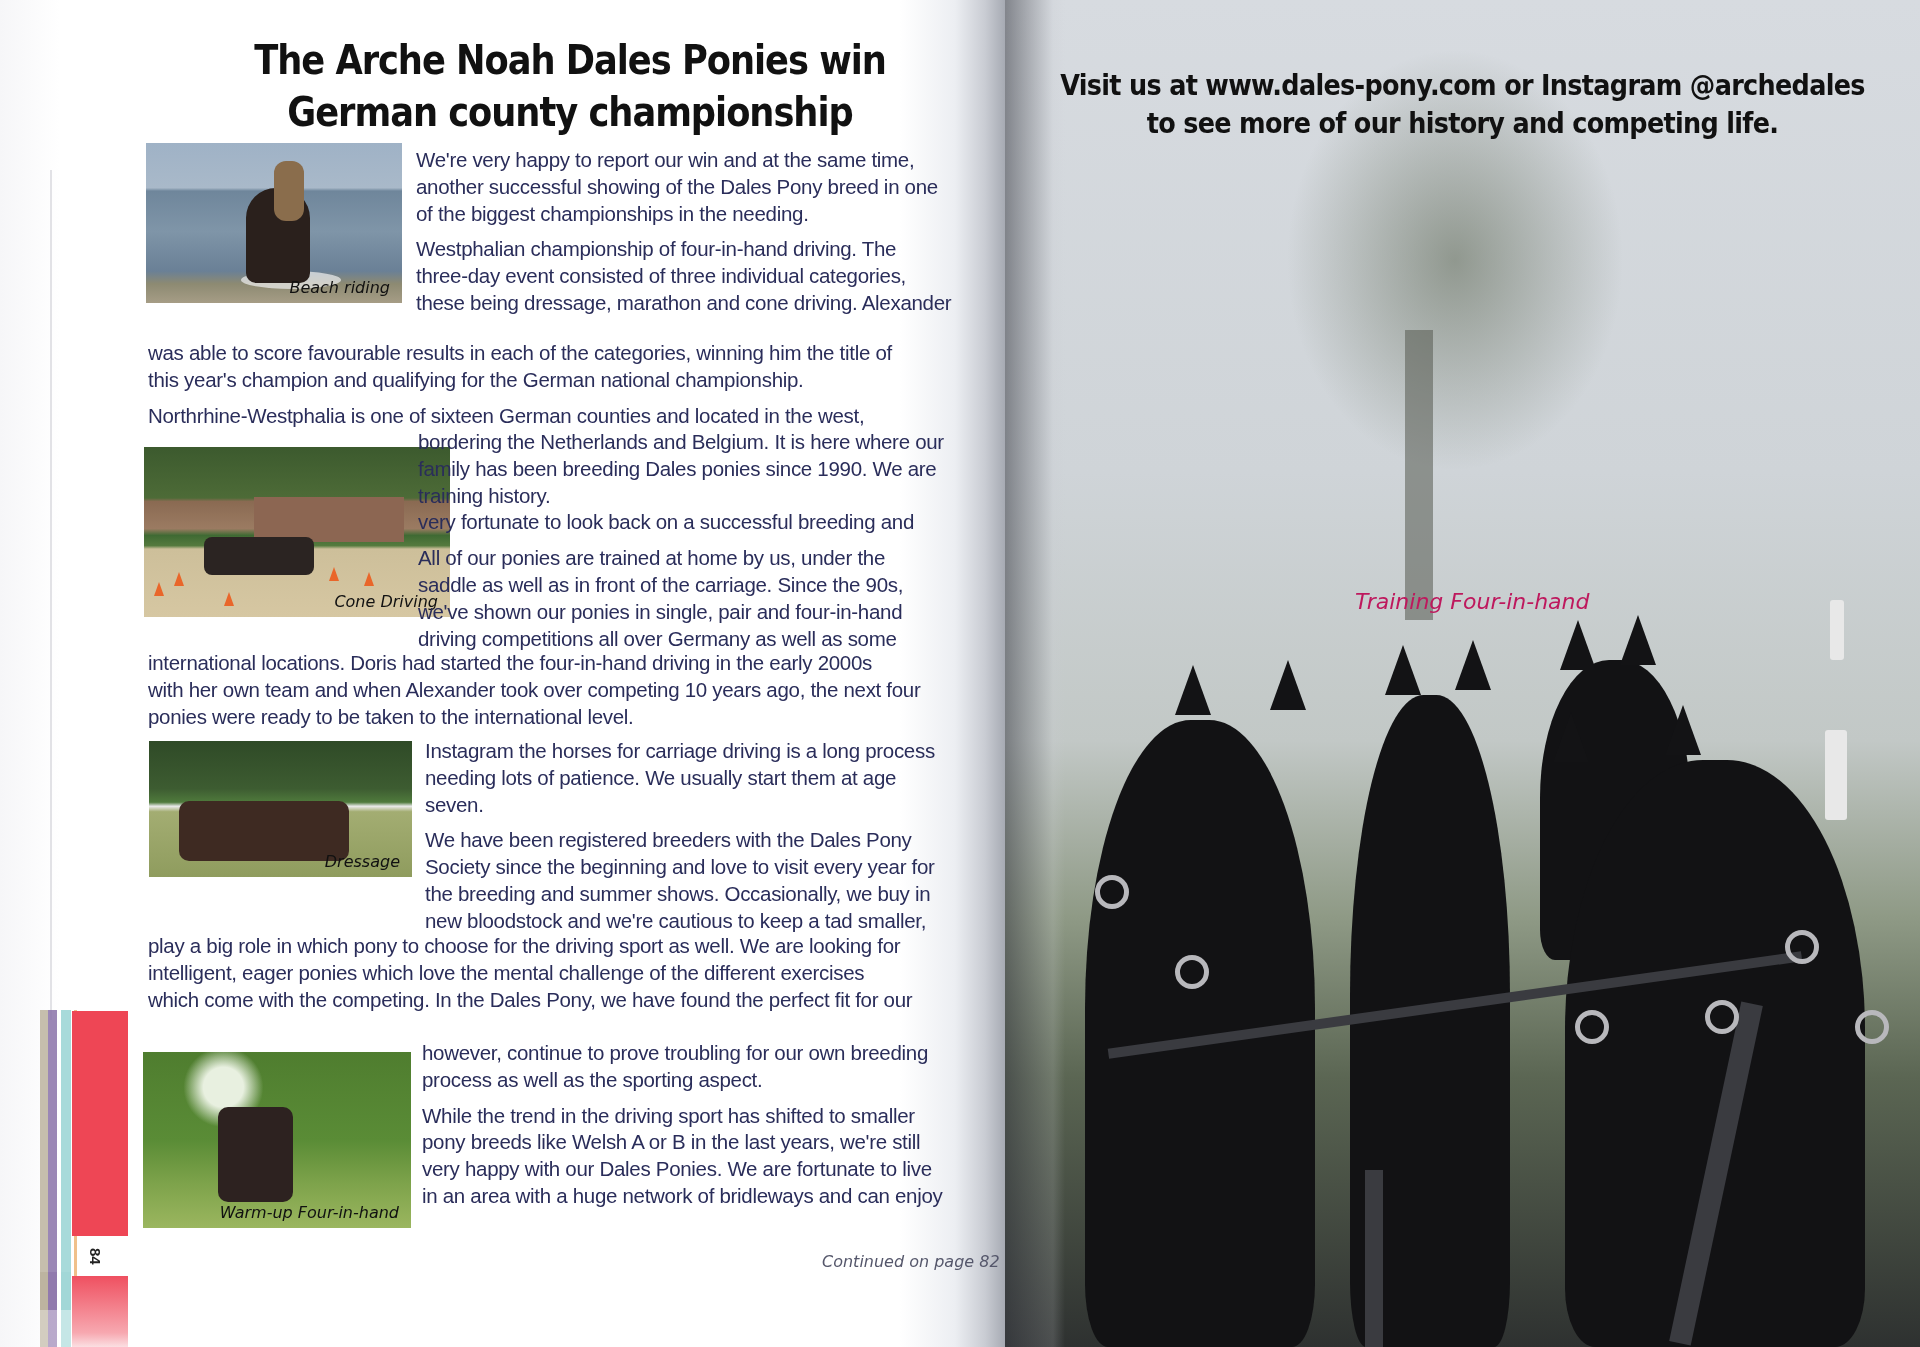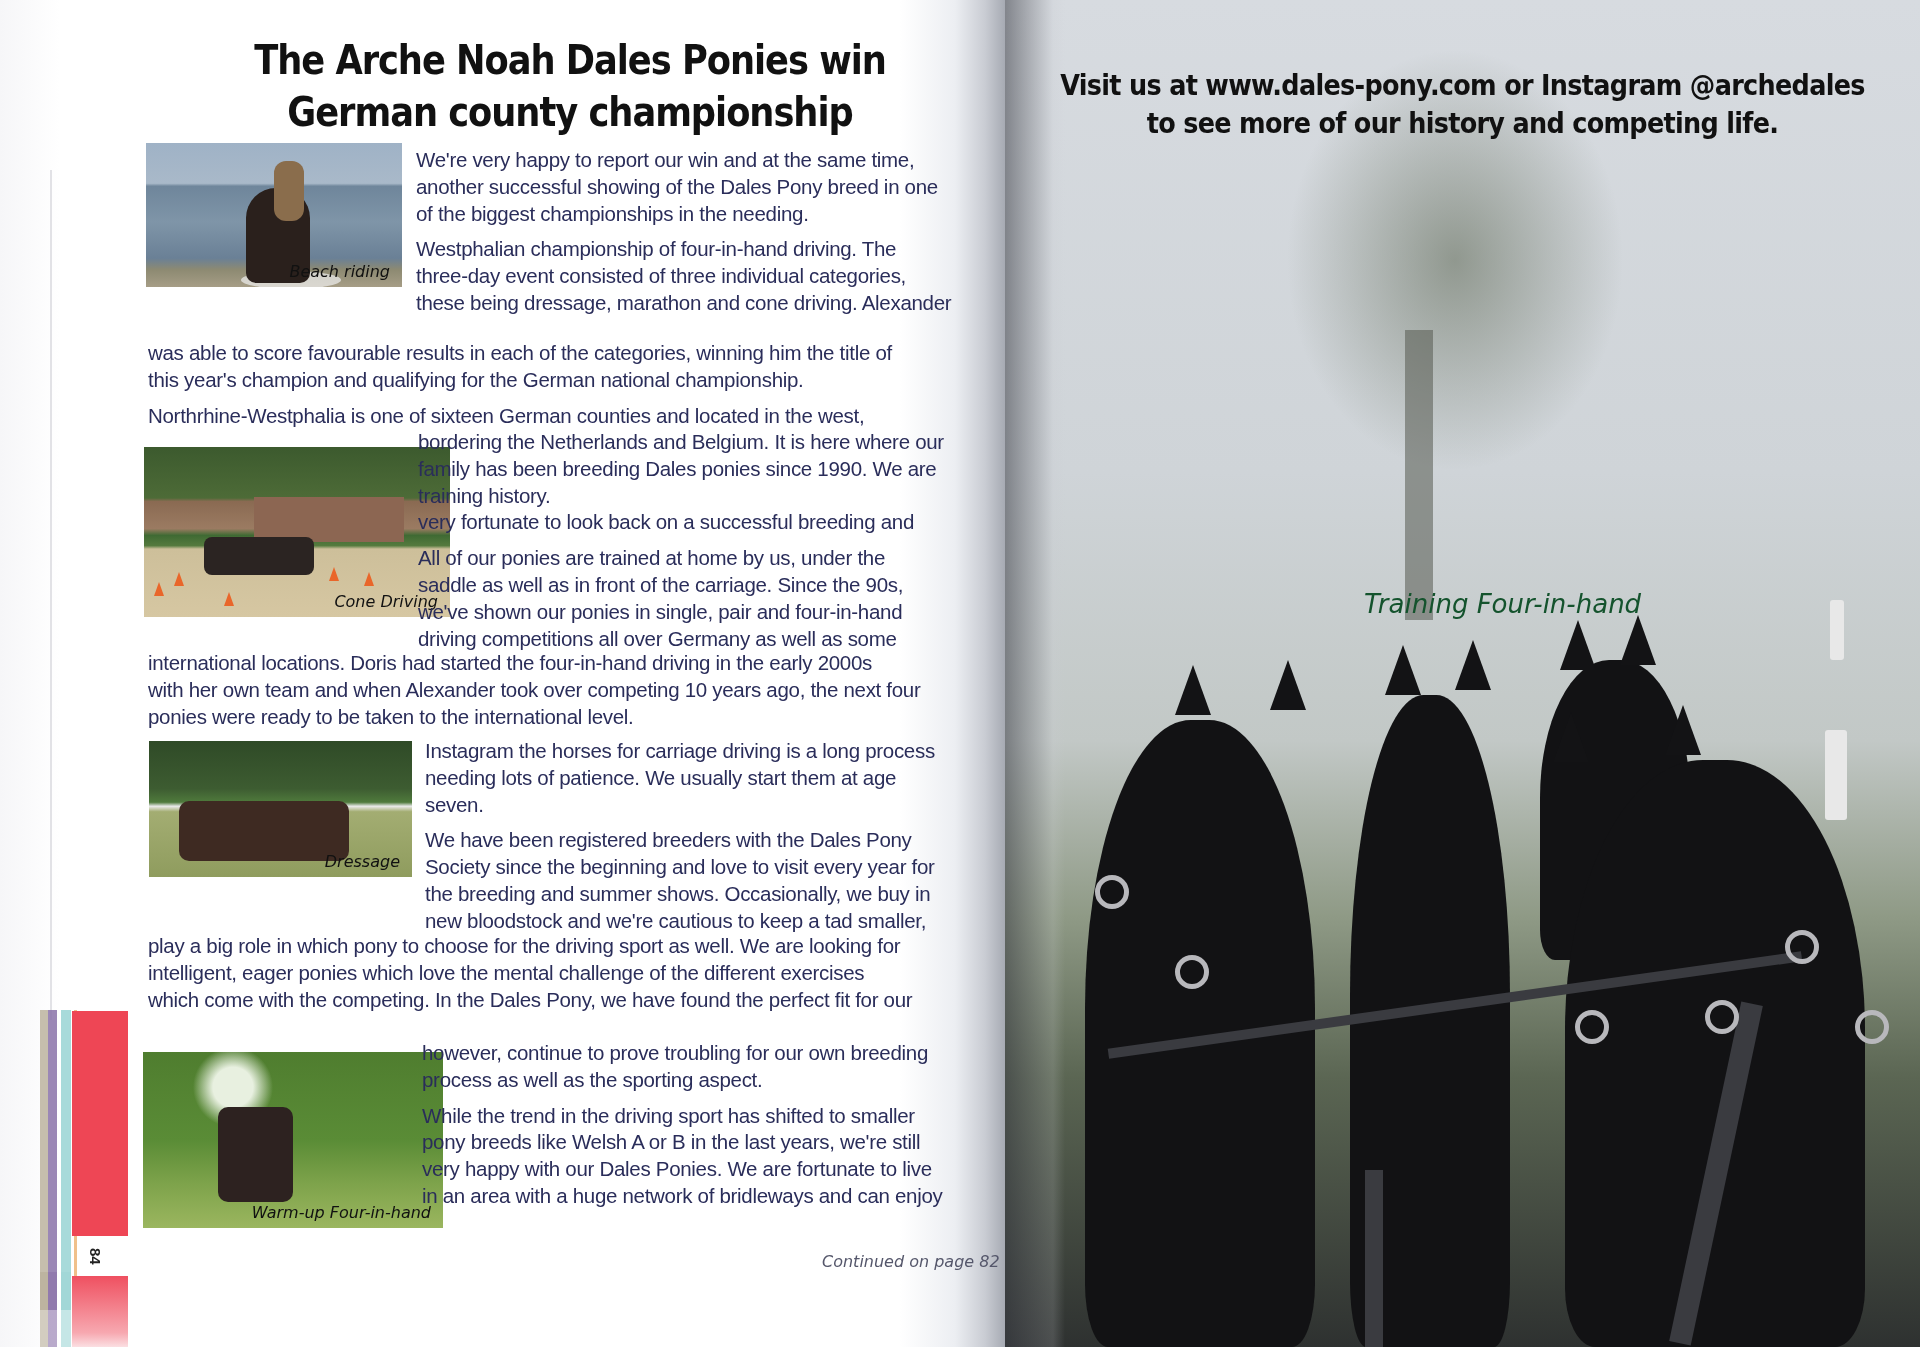--- a/index.html
+++ b/index.html
@@ -41,40 +41,40 @@
   .body-text p { white-space: nowrap; }
   .gap { height: 9px; }
 
   .photo { position: absolute; overflow: hidden; }
   .photo-caption {
     position: absolute; right: 12px; bottom: 6px; font-style: italic; font-size: 16px; color: #111;
     font-family: "DejaVu Sans", sans-serif;
   }
 
   
-  .photo-beach { left: 146px; top: 143px; width: 256px; height: 144px;
+  .photo-beach { left: 146px; top: 143px; width: 256px; height: 160px;
     background: linear-gradient(#9fb2c6 0%, #a9b9c9 28%, #6f869b 30%, #7f95a8 55%, #6a8096 80%, #8d8a72 88%, #a69d86 100%); }
   .photo-beach .horse { position: absolute; left: 100px; top: 45px; width: 64px; height: 95px; border-radius: 30px 30px 10px 10px; background: #2a201c; }
   .photo-beach .rider { position: absolute; left: 128px; top: 18px; width: 30px; height: 60px; border-radius: 12px; background: #8a6d4c; }
   .photo-beach .splash { position: absolute; left: 95px; top: 128px; width: 100px; height: 18px; border-radius: 50%; background: rgba(240,240,240,.7); }
 
   
   .photo-cone { left: 144px; top: 447px; width: 306px; height: 170px;
     background: linear-gradient(#3c5a2e 0%, #4d6b37 30%, #8a6a52 32%, #9b7b62 48%, #3f6a33 52%, #557a3e 58%, #cdbf9a 60%, #d6c7a2 100%); }
   .photo-cone .barn { position: absolute; left: 110px; top: 50px; width: 150px; height: 45px; background: #8c6652; }
   .photo-cone .team { position: absolute; left: 60px; top: 90px; width: 110px; height: 38px; background: #2b2422; border-radius: 8px; }
   .photo-cone .cone { position: absolute; width: 10px; height: 14px; background: #e9662a; clip-path: polygon(50% 0, 100% 100%, 0 100%); }
 
   
   .photo-dressage { left: 149px; top: 741px; width: 263px; height: 136px;
     background: linear-gradient(#2f4a27 0%, #3d5c31 35%, #4f7a3c 45%, #eaeaea 48%, #a3ad72 52%, #8f9c5e 100%); }
   .photo-dressage .team { position: absolute; left: 30px; top: 60px; width: 170px; height: 60px; background: #3e2a22; border-radius: 10px; }
 
   
-  .photo-warmup { left: 143px; top: 1052px; width: 300px; height: 176px;
+  .photo-warmup { left: 143px; top: 1052px; width: 268px; height: 176px;
     background: radial-gradient(circle at 30% 20%, #e8f0e0 0 20px, transparent 40px), linear-gradient(#4f7d2f 0%, #5a8c36 50%, #7ea34b 75%, #9bb65f 100%); }
   .photo-warmup .team { position: absolute; left: 75px; top: 55px; width: 75px; height: 95px; background: #2d2220; border-radius: 10px; }
 
   .continued {
     position: absolute; left: 822px; top: 1252px; font-style: italic; font-size: 16px; color: #55576b;
     font-family: "DejaVu Sans", sans-serif;
   }
 
   
   .right-page {
@@ -91,23 +91,22 @@
   .harness-ring { position: absolute; width: 34px; height: 34px; border: 5px solid #b8b8bc; border-radius: 50%; }
   .strap { position: absolute; background: #3a3b40; }
   .post { position: absolute; width: 22px; height: 90px; background: #e8e8e8; border-radius: 3px; }
 
   .right-title {
     position: absolute; left: 1005px; top: 66px; width: 915px; text-align: center;
     font-family: "DejaVu Sans", sans-serif; font-weight: bold; font-size: 29px; line-height: 38px;
     color: #111; letter-spacing: -0.8px; transform: scaleX(0.88); transform-origin: center top;
   }
   .right-caption {
-    position: absolute; left: 1355px; top: 589px; font-style: italic; font-size: 26px; color: #14532d;
+    position: absolute; left: 1355px; top: 589px; font-style: italic; font-size: 22px; color: #be185d;
     font-family: "DejaVu Sans", sans-serif;
-    margin-left: 9px;
   }
 </style>
 </head>
 <body>
 
 <div class="left-page">
   <div class="left-faint-line"></div>
   <div class="page-edge-strips">
     <div class="edge-strip s1"></div>
     <div class="edge-strip s2"></div>

